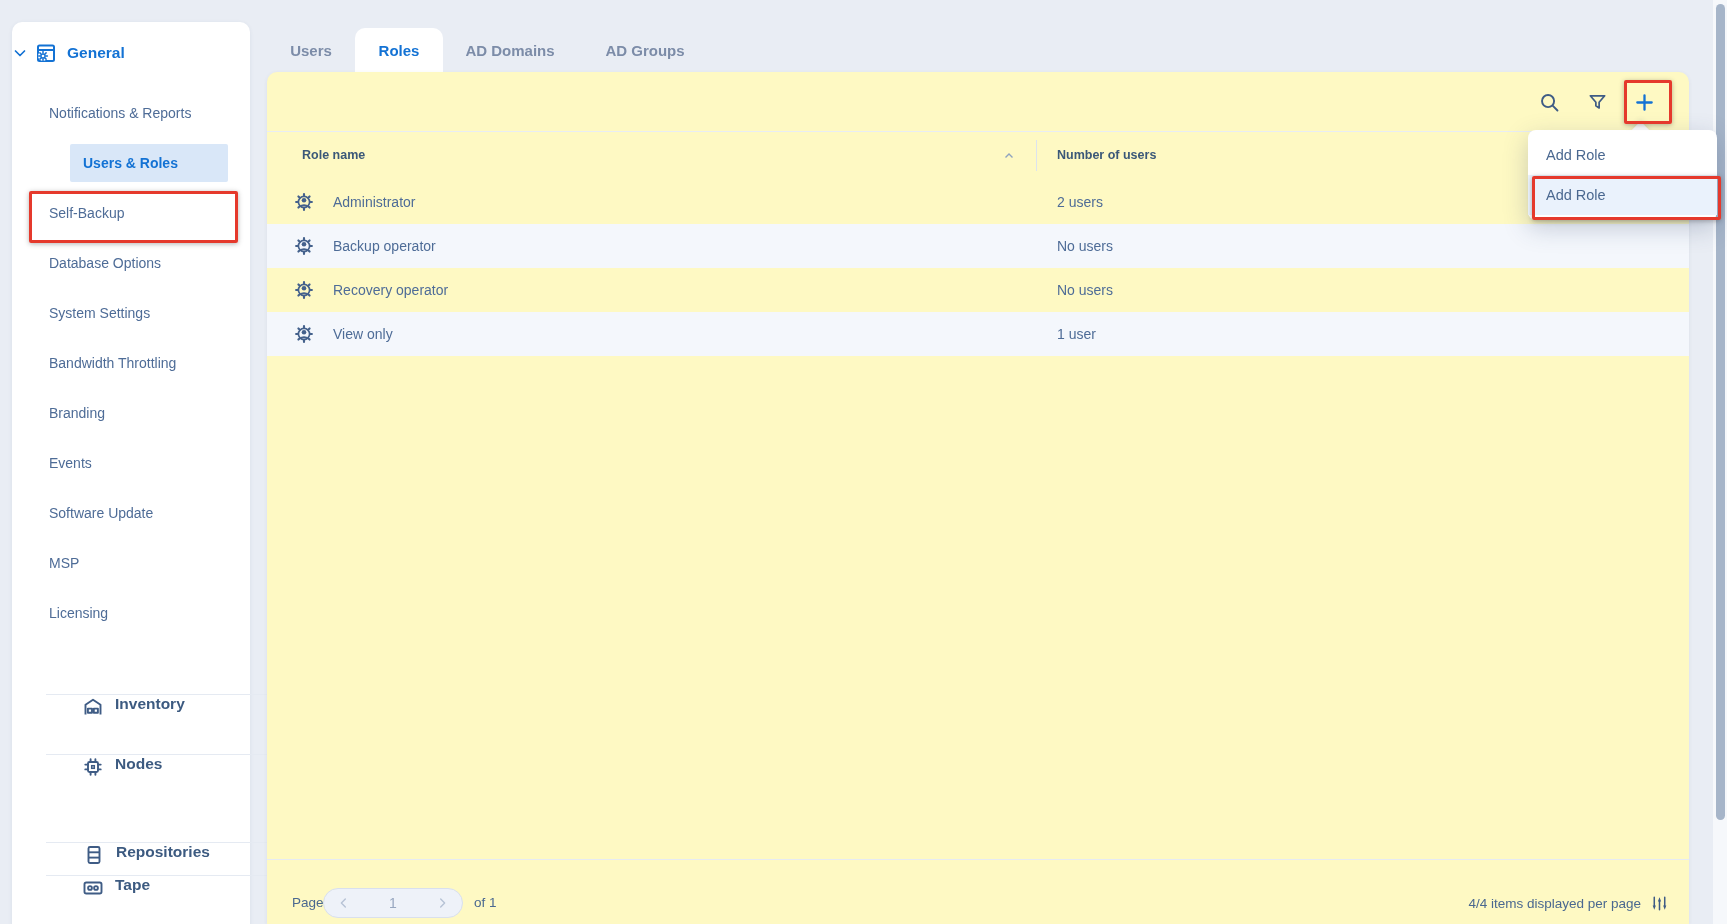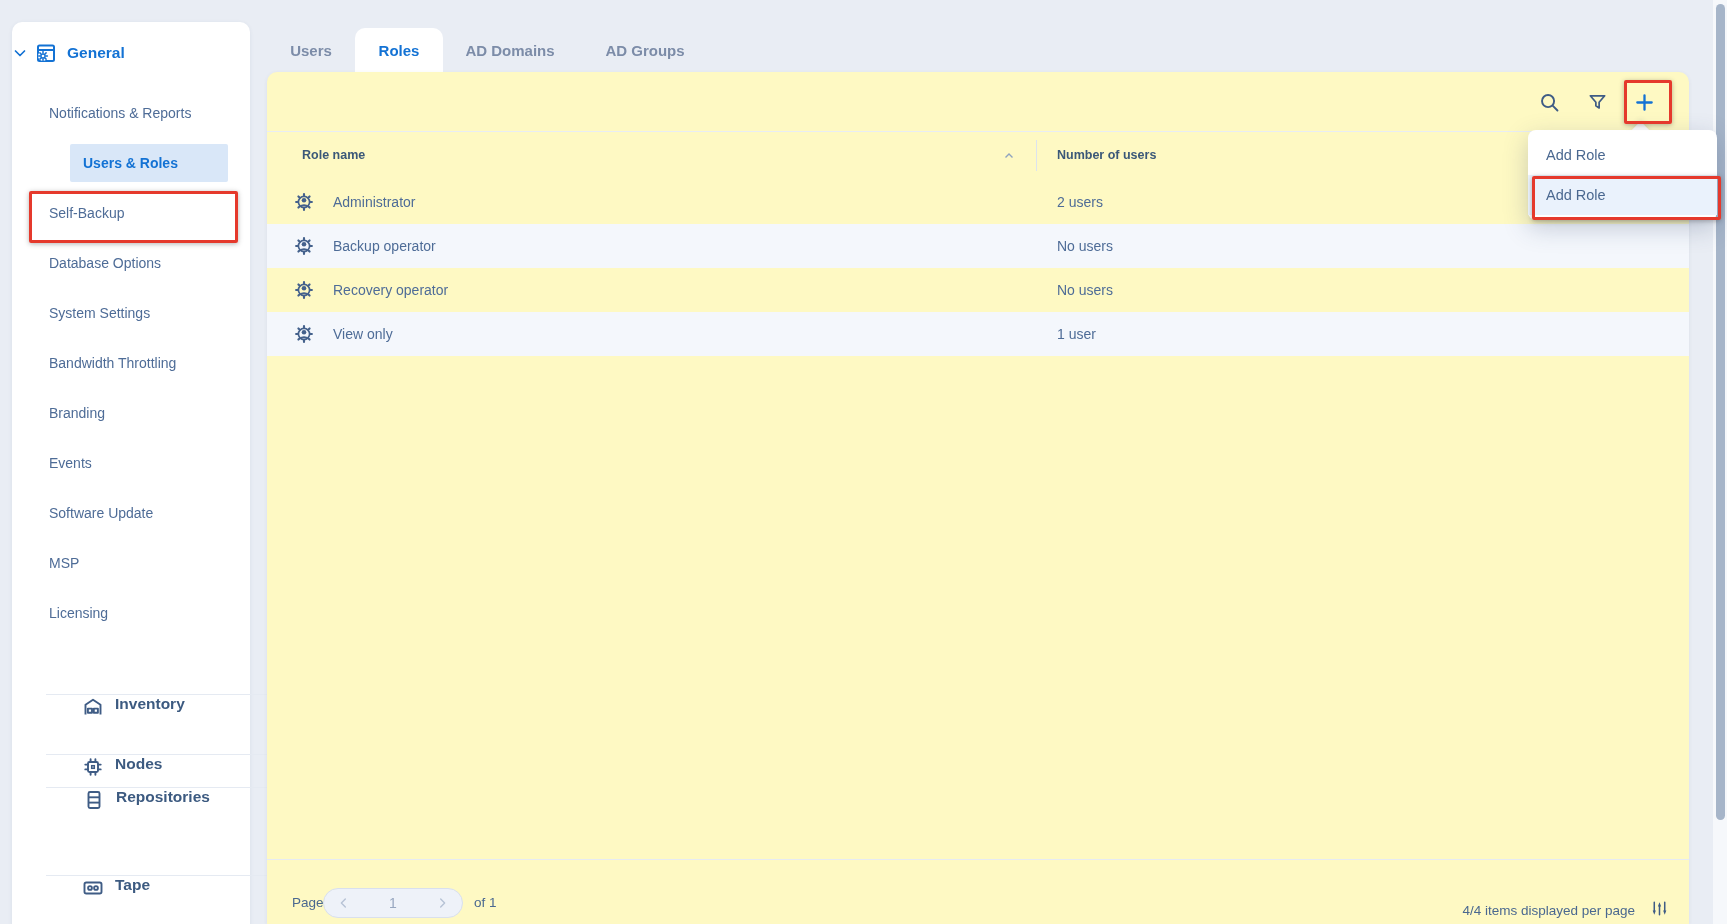--- a/index.html
+++ b/index.html
@@ -63,21 +63,21 @@
     background:#e6ebf3;}
   .foot-label{position:absolute;top:816px;height:30px;line-height:30px;
     font-size:13.5px;color:#4a6890;}
   .pager{position:absolute;left:56px;top:816px;width:140px;height:30px;
     background:#eef2f9;border:1px solid #d9e0ed;border-radius:16px;
     box-sizing:border-box;display:flex;align-items:center;}
   .pager .pbtn{width:40px;height:28px;display:flex;align-items:center;
     justify-content:center;color:#b6c2d5;cursor:pointer;}
   .pager .pval{flex:1;text-align:center;font-size:14px;color:#97a7c0;}
   .foot-right{position:absolute;right:20px;top:816px;height:30px;display:flex;
-    align-items:flex-end;gap:15px;}
+    align-items:center;gap:9px;}
   .foot-right .txt{font-size:13.5px;color:#4a6890;}
   .foot-right .ficon{width:19px;height:19px;color:#3f5c85;cursor:pointer;}
 
   
   .menu-caret{position:absolute;left:1634px;top:124px;width:13px;height:13px;
     background:#fff;transform:rotate(45deg);z-index:49;
     box-shadow:-2px -2px 5px rgba(60,80,120,.12);}
   .add-menu{position:absolute;left:1528px;top:130px;width:189px;z-index:50;
     background:#fff;border-radius:8px;box-shadow:0 8px 24px rgba(50,70,110,.25);
     padding:5px 0;}
@@ -149,21 +149,21 @@
   <div class="side-section" style="top:732px;">
     <span class="sicon">
       <svg viewBox="0 0 24 24" fill="none" stroke="currentColor" stroke-width="1.9">
         <rect x="7" y="7" width="10" height="10" rx="1.5"></rect>
         <rect x="10.7" y="10.7" width="2.6" height="2.6" stroke-width="1.5"></rect>
         <path d="M9.6 7V4.3M14.4 7V4.3M9.6 19.7V17M14.4 19.7V17M7 9.6H4.3M7 14.4H4.3M19.7 9.6H17M19.7 14.4H17" stroke-linecap="round"></path>
       </svg>
     </span>
     <span>Nodes</span>
   </div>
-  <div class="side-section" style="top:765px;padding-left:36px;">
+  <div class="side-section" style="top:820px;padding-left:36px;">
     <span class="sicon">
       <svg viewBox="0 0 24 24" fill="none" stroke="currentColor" stroke-width="1.9">
         <rect x="6.5" y="4" width="11" height="16" rx="1.5"></rect>
         <line x1="6.5" y1="9.3" x2="17.5" y2="9.3"></line>
         <line x1="6.5" y1="14.6" x2="17.5" y2="14.6"></line>
       </svg>
     </span>
     <span>Repositories</span>
   </div>
   <div class="side-section" style="top:853px;">

